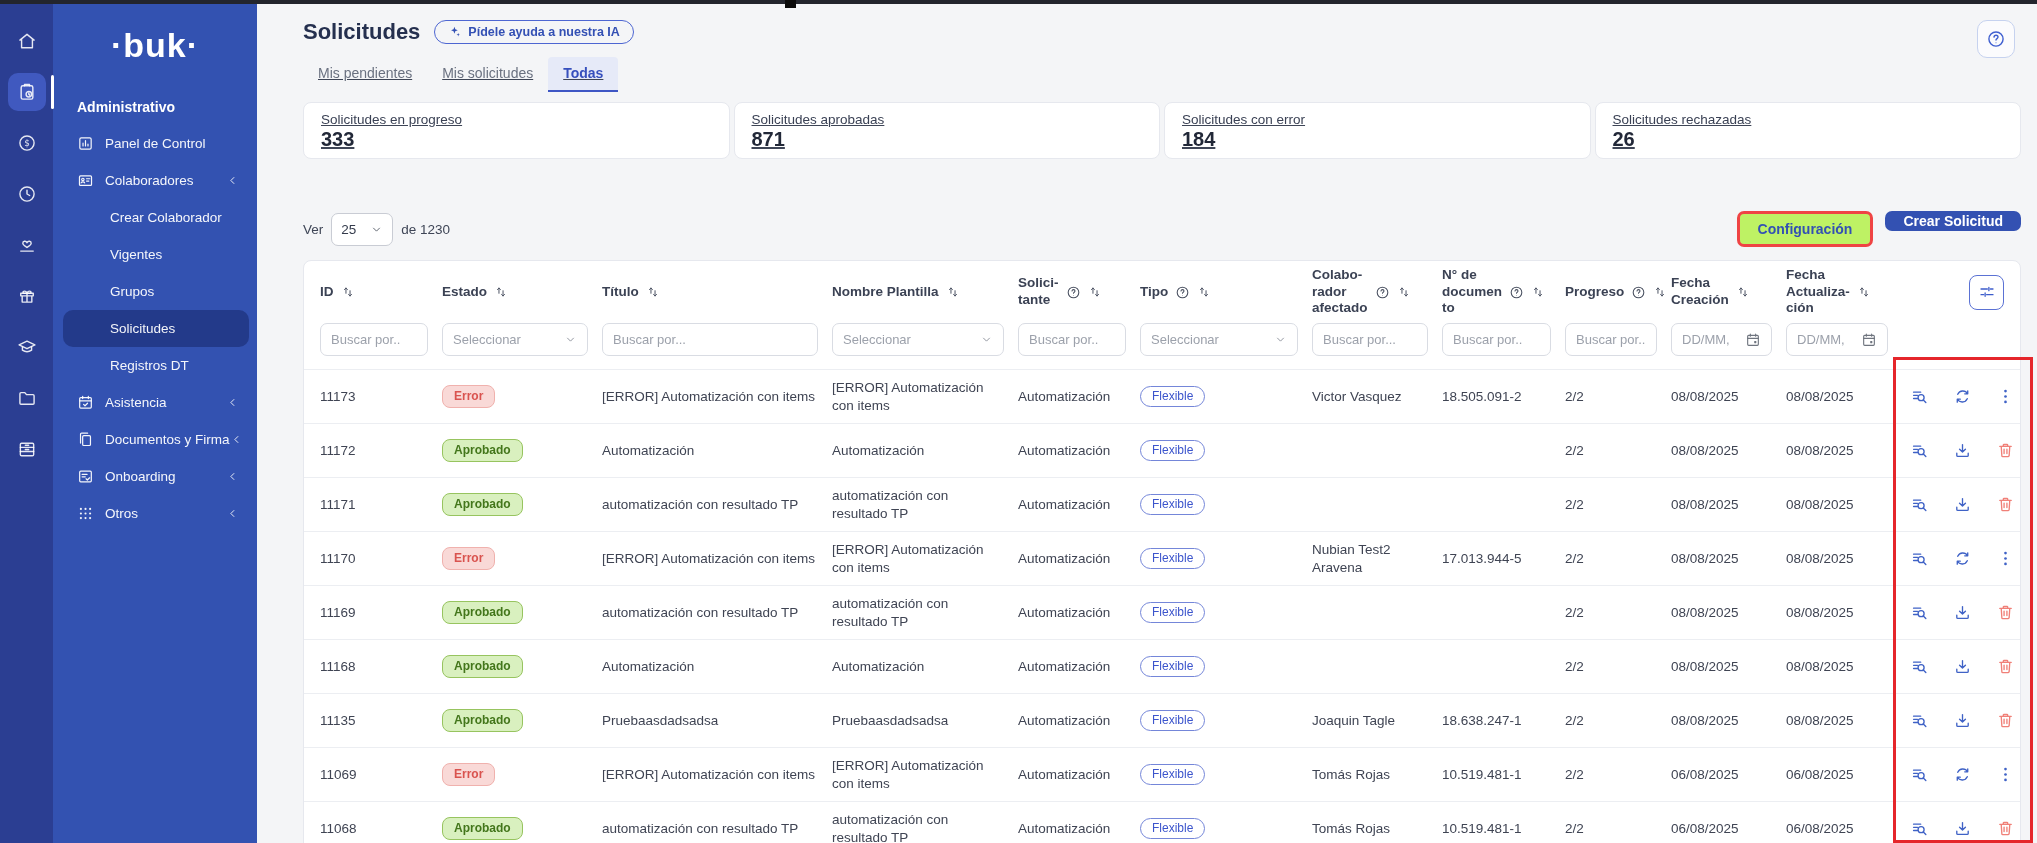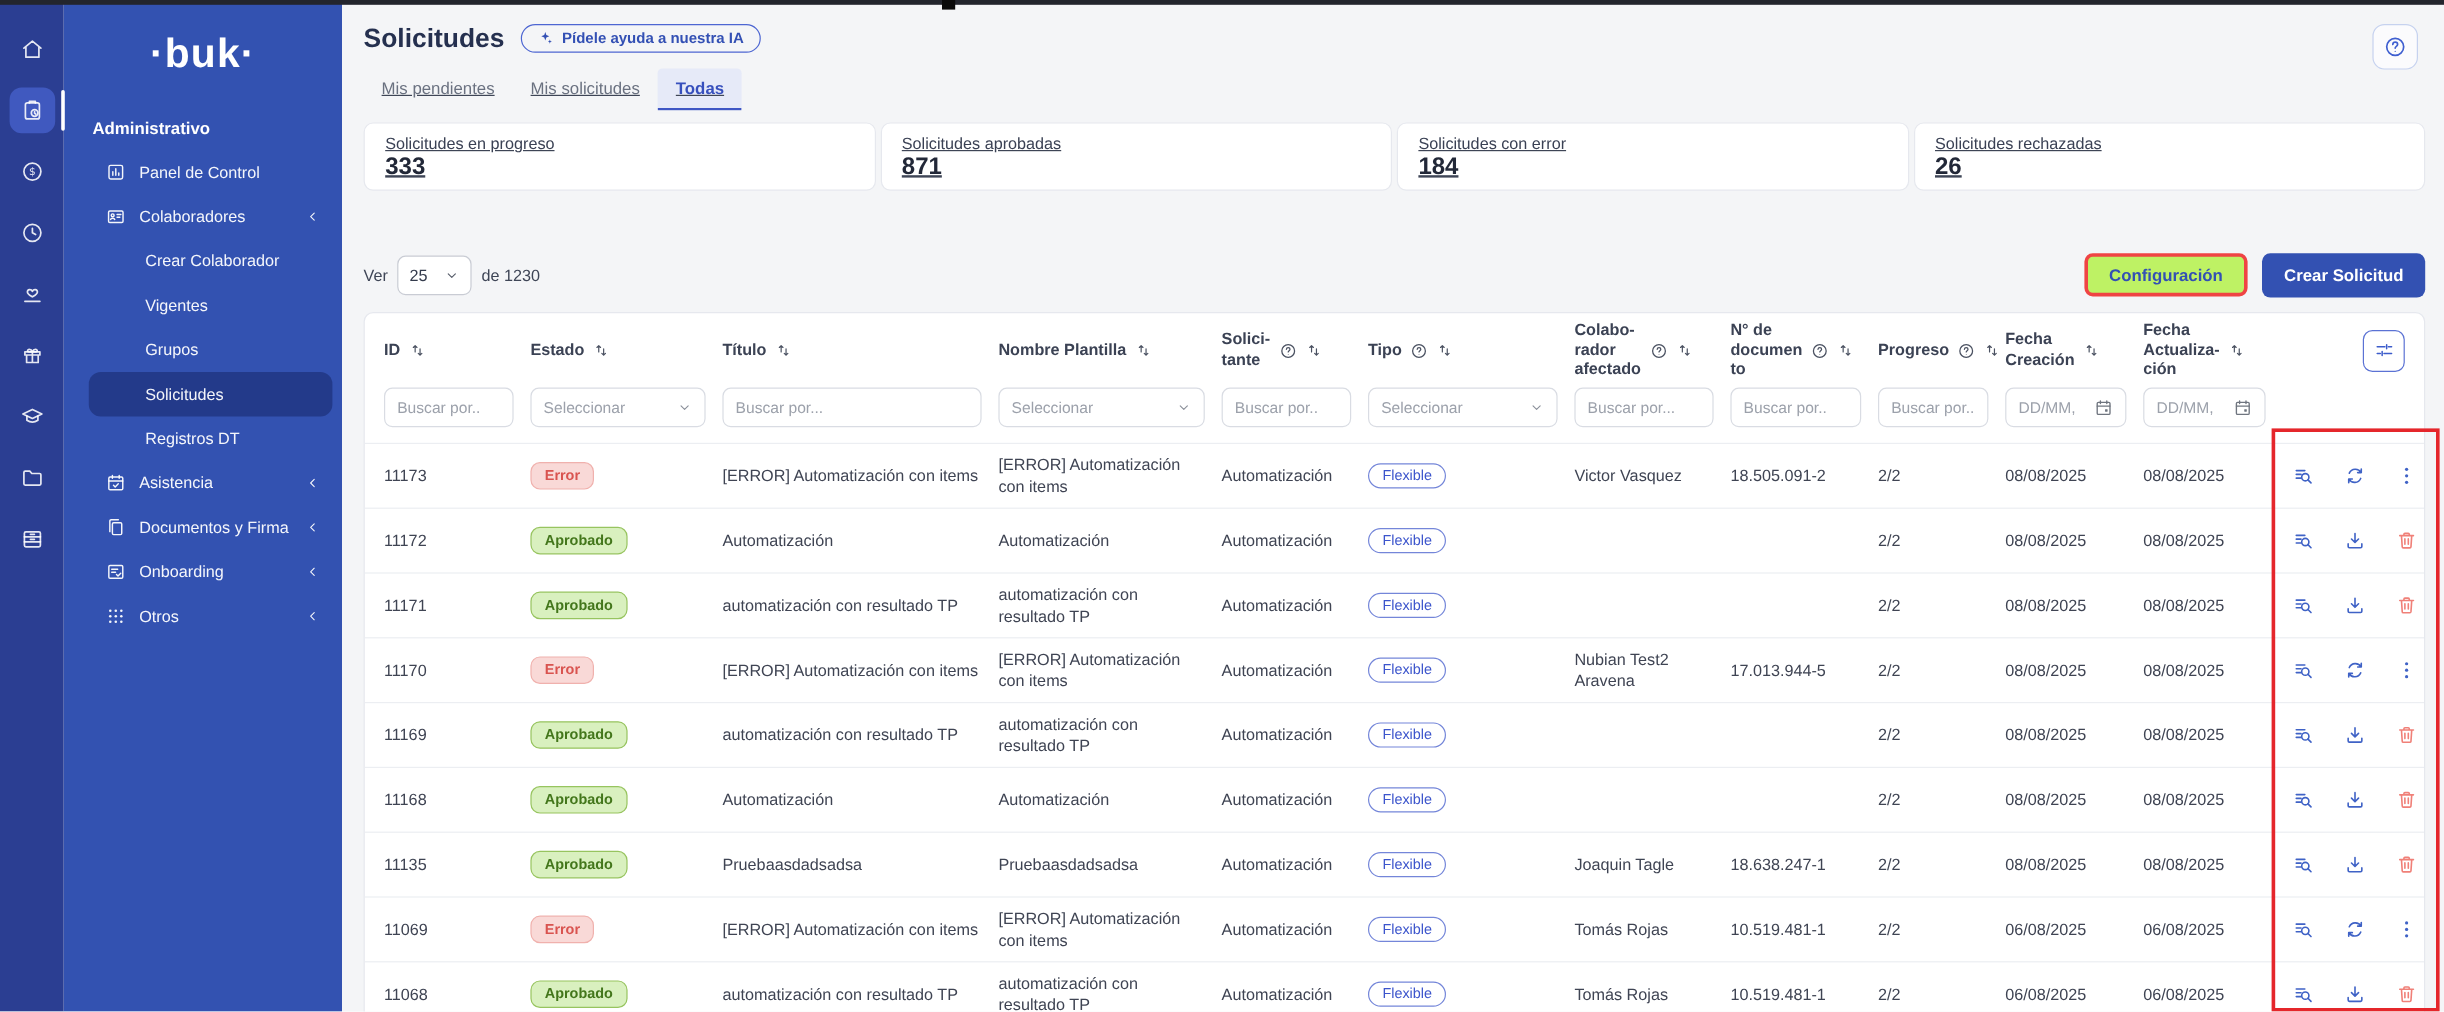--- a/index.html
+++ b/index.html
@@ -12,24 +12,24 @@
   .top-tick { position:absolute; left:785px; top:0; width:11px; height:8px; background:#0a0a0a; z-index:51; }
 
   
   .rail { position:absolute; left:0; top:0; width:53px; height:843px; background:#2b3e92; z-index:10; display:flex; flex-direction:column; align-items:center; padding-top:22px; gap:13px; }
   .rail-item { position:relative; width:38px; height:38px; border-radius:10px; display:flex; align-items:center; justify-content:center; color:rgba(255,255,255,.88); cursor:pointer; }
   .rail-item .ic { width:20px; height:20px; }
   .rail-item.active { background:#4059bf; }
   .rail-item.active::after { content:""; position:absolute; right:-8px; top:2px; width:3px; height:34px; background:#fff; border-radius:2px; }
 
   
-  .menu { position:absolute; left:53px; top:0; width:232px; height:843px; background:#3352b1; z-index:9; color:#fff; }
+  .menu { position:absolute; left:53px; top:0; width:204px; height:843px; background:#3352b1; z-index:9; color:#fff; }
   .logo { text-align:center; padding-top:26px; font-size:34px; font-weight:600; letter-spacing:1px; color:#fff; }
   .section-label { padding:34px 0 0 24px; font-size:14px; font-weight:700; }
-  .nav { margin-top:10px;margin-left:11px; }
+  .nav { margin-top:10px; }
   .nav-item { display:flex; align-items:center; height:37px; margin:0 8px 0 10px; padding-left:14px; border-radius:10px; font-size:13.5px; color:rgba(255,255,255,.95); cursor:pointer; }
   .nav-item .ic { width:17px; height:17px; margin-right:11px; flex:none; }
   .nav-item.level2 { padding-left:47px; }
   .nav-item.active { background:rgba(14,26,84,.42); }
   .nav-item .chev { margin-left:auto; margin-right:10px; width:13px; height:13px; }
   .nav-label { white-space:nowrap; }
 
   
   .page { position:absolute; left:285px; top:4px; width:1752px; height:839px; padding:10px 16px 0 18px; }
   .title-row { display:flex; align-items:center; gap:14px; height:36px; }
@@ -47,21 +47,21 @@
   .stat-card { flex:1; background:#fff; border:1px solid #e6e8ee; border-radius:8px; padding:9px 17px; height:57px; }
   .stat-label { font-size:13.5px; color:#3a4154; }
   .stat-value { font-size:20px; font-weight:700; color:#222838; margin-top:1px; }
 
   .toolbar { display:flex; align-items:center; margin-top:52px; height:36px; }
   .toolbar .lbl { font-size:13.5px; color:#3e4556; }
   .page-size { display:inline-flex; align-items:center; justify-content:space-between; width:62px; height:33px; margin:0 8px; padding:0 9px; border:1px solid #c9ccd4; border-radius:7px; background:#fff; font-size:13.5px; color:#343b4c; cursor:pointer; }
   .page-size .ic { width:13px; height:13px; color:#555b68; }
   .toolbar-right { margin-left:auto; display:flex; gap:12px; }
   .btn-outline { height:36px; padding:0 18px; border:3px solid #ef4444; border-radius:7px; background:#bef264; color:#3350b4; font-size:14px; font-weight:700; cursor:pointer; font-family:inherit; }
-  .btn-primary { height:37px; padding:0 18px; border:none; border-radius:7px; background:#3351b2; color:#fff; font-size:14px; font-weight:700; cursor:pointer; font-family:inherit; }
+  .btn-primary { height:20px; padding:0 18px; border:none; border-radius:7px; background:#3351b2; color:#fff; font-size:14px; font-weight:700; cursor:pointer; font-family:inherit; }
 
   
   .table-card { margin-top:13px; background:#fff; border:1px solid #e6e8ee; border-radius:8px 8px 0 0; overflow:hidden; }
   .tgrid { display:grid; grid-template-columns:122px 160px 230px 186px 122px 172px 130px 123px 106px 115px 116px 1fr; align-items:center; padding:0 16px; }
   .thead { min-height:62px; }
   .th { display:flex; align-items:center; gap:7px; padding-right:14px; font-size:13.5px; font-weight:700; color:#3b4254; white-space:pre-line; line-height:1.25; }
   .th .ic { flex:none; color:#4a5161; }
   .ic.help { width:15px; height:15px; }
   .ic.sort { width:14px; height:14px; cursor:pointer; }
   .col-config { justify-self:end; width:35px; height:35px; border:1px solid #5b72d4; border-radius:8px; background:#fff; color:#3c5ccb; display:flex; align-items:center; justify-content:center; cursor:pointer; }

